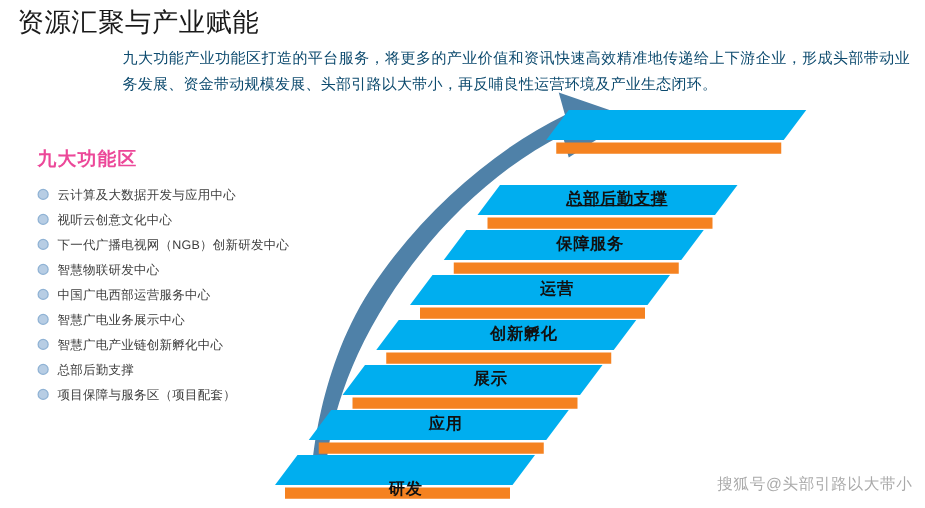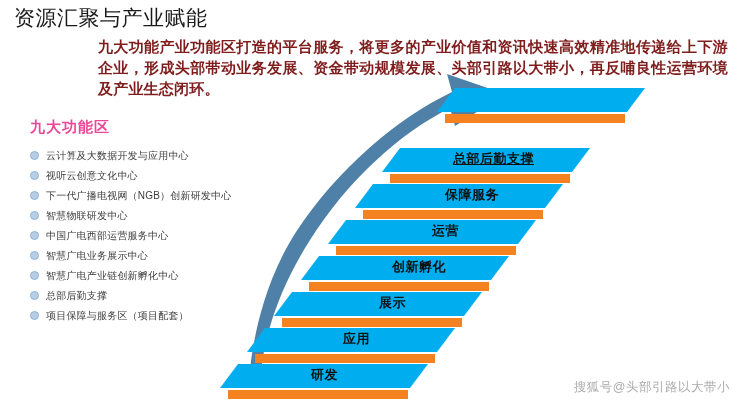--- a/index.html
+++ b/index.html
@@ -30,23 +30,23 @@
     letter-spacing: 0.5px;
     white-space: nowrap;
   }
 
   
   .lead-paragraph {
     position: absolute;
     left: 98px;
     top: 36px;
     width: 630px;
-    font-size: 15px;
-    font-weight: bold;
-    color: #7f1d1d;
+    font-size: 12px;
+    font-weight: normal;
+    color: #0c4a6e;
     line-height: 21px;
     text-align: justify;
     letter-spacing: 0.2px;
   }
 
   
   .sidebar {
     position: absolute;
     left: 30px;
     top: 118px;
@@ -178,21 +178,21 @@
       </g>
     </svg>
   </div>
 
   <div class="step-label" style="left:453px; top:150px;text-decoration:underline;">总部后勤支撑</div>
   <div class="step-label" style="left:445px; top:186px;">保障服务</div>
   <div class="step-label" style="left:432px; top:222px;">运营</div>
   <div class="step-label" style="left:392px; top:258px;">创新孵化</div>
   <div class="step-label" style="left:379px; top:294px;">展示</div>
   <div class="step-label" style="left:343px; top:330px;">应用</div>
-  <div class="step-label" style="left:311px; top:366px;">研发</div>
+  <div class="step-label" style="left:311px; top:382px;">研发</div>
 
   <div class="sidebar">
     <div class="sidebar-heading">九大功能区</div>
     <ul class="sidebar-list">
       <li class="sidebar-item">
         <span class="bullet-icon"></span>
         <span class="sidebar-item-label">云计算及大数据开发与应用中心</span>
       </li>
       <li class="sidebar-item">
         <span class="bullet-icon"></span>

